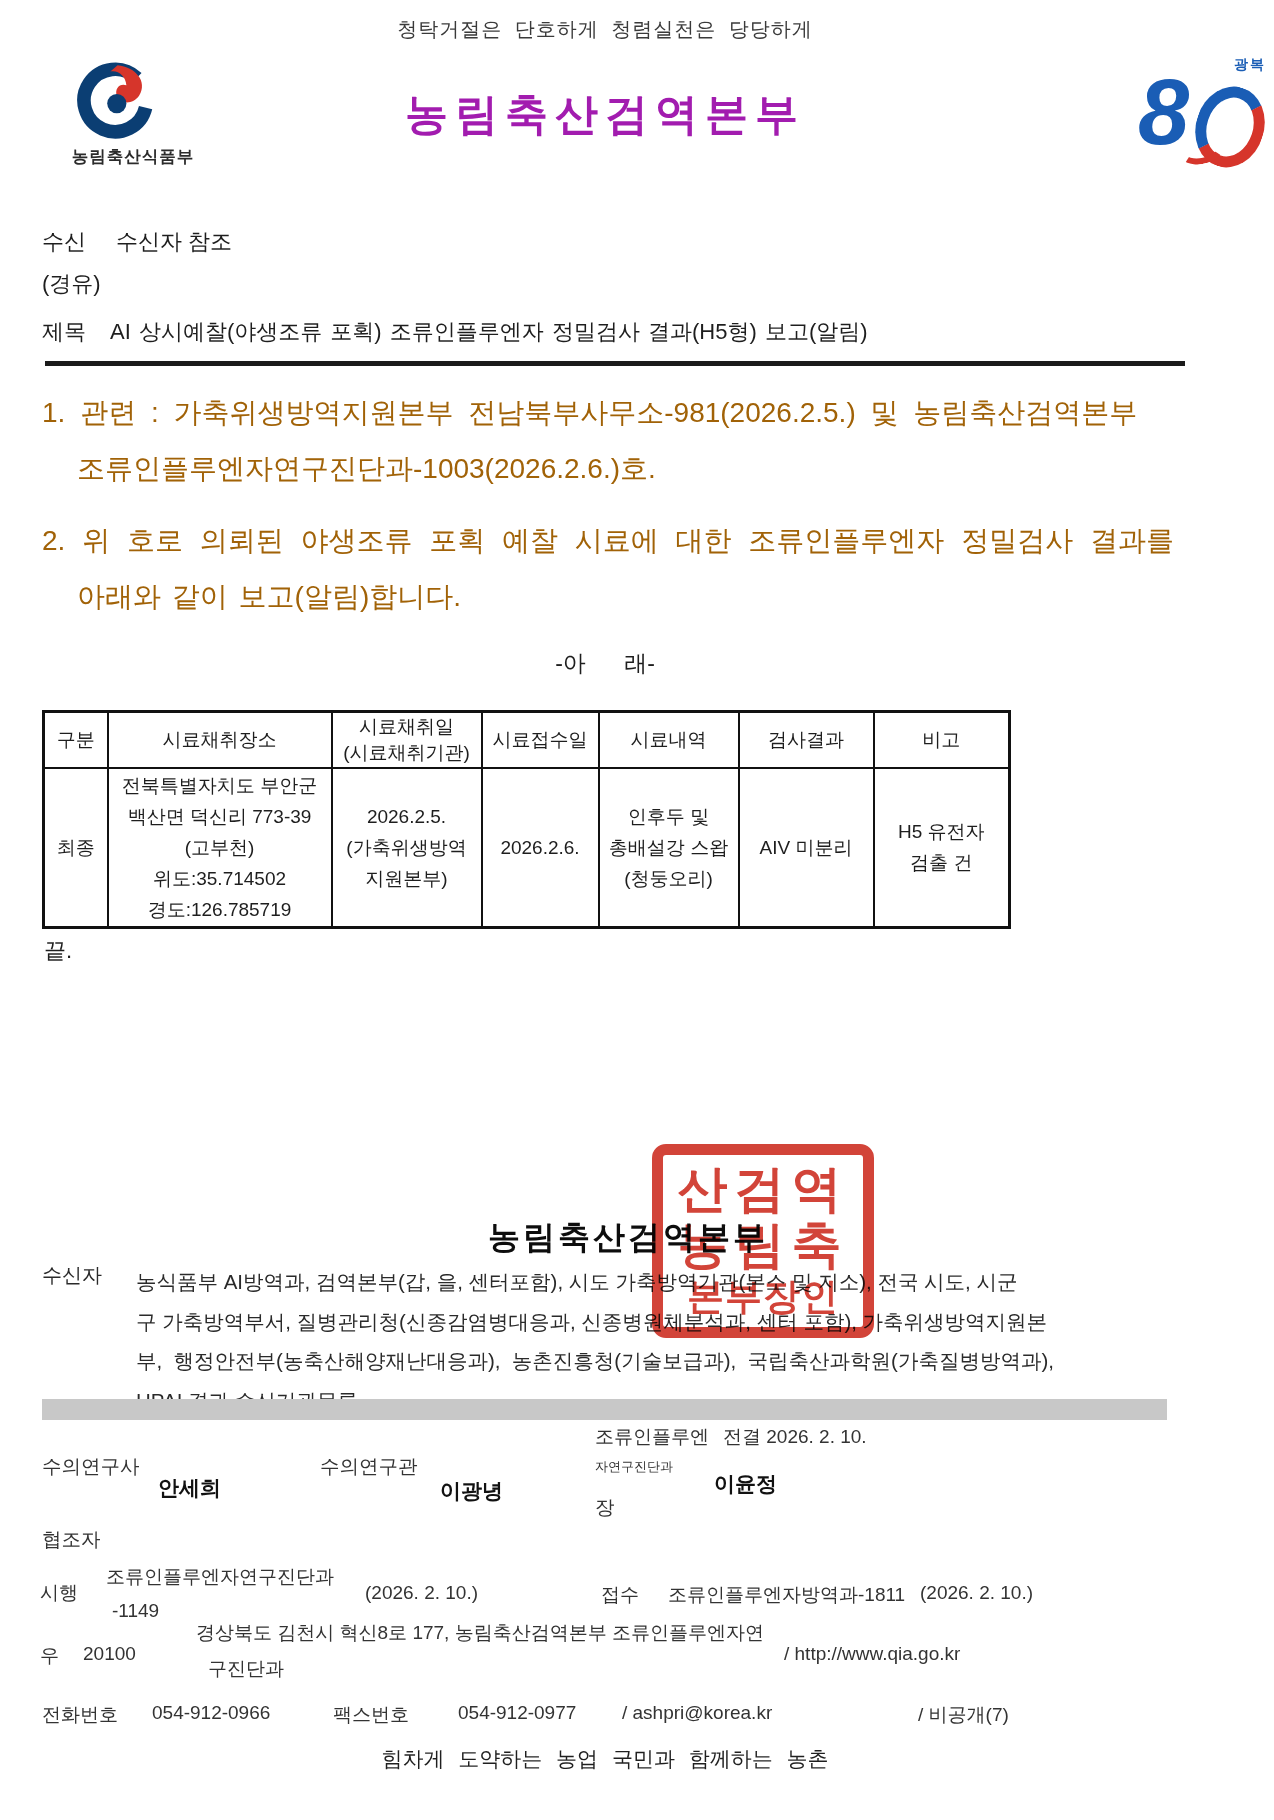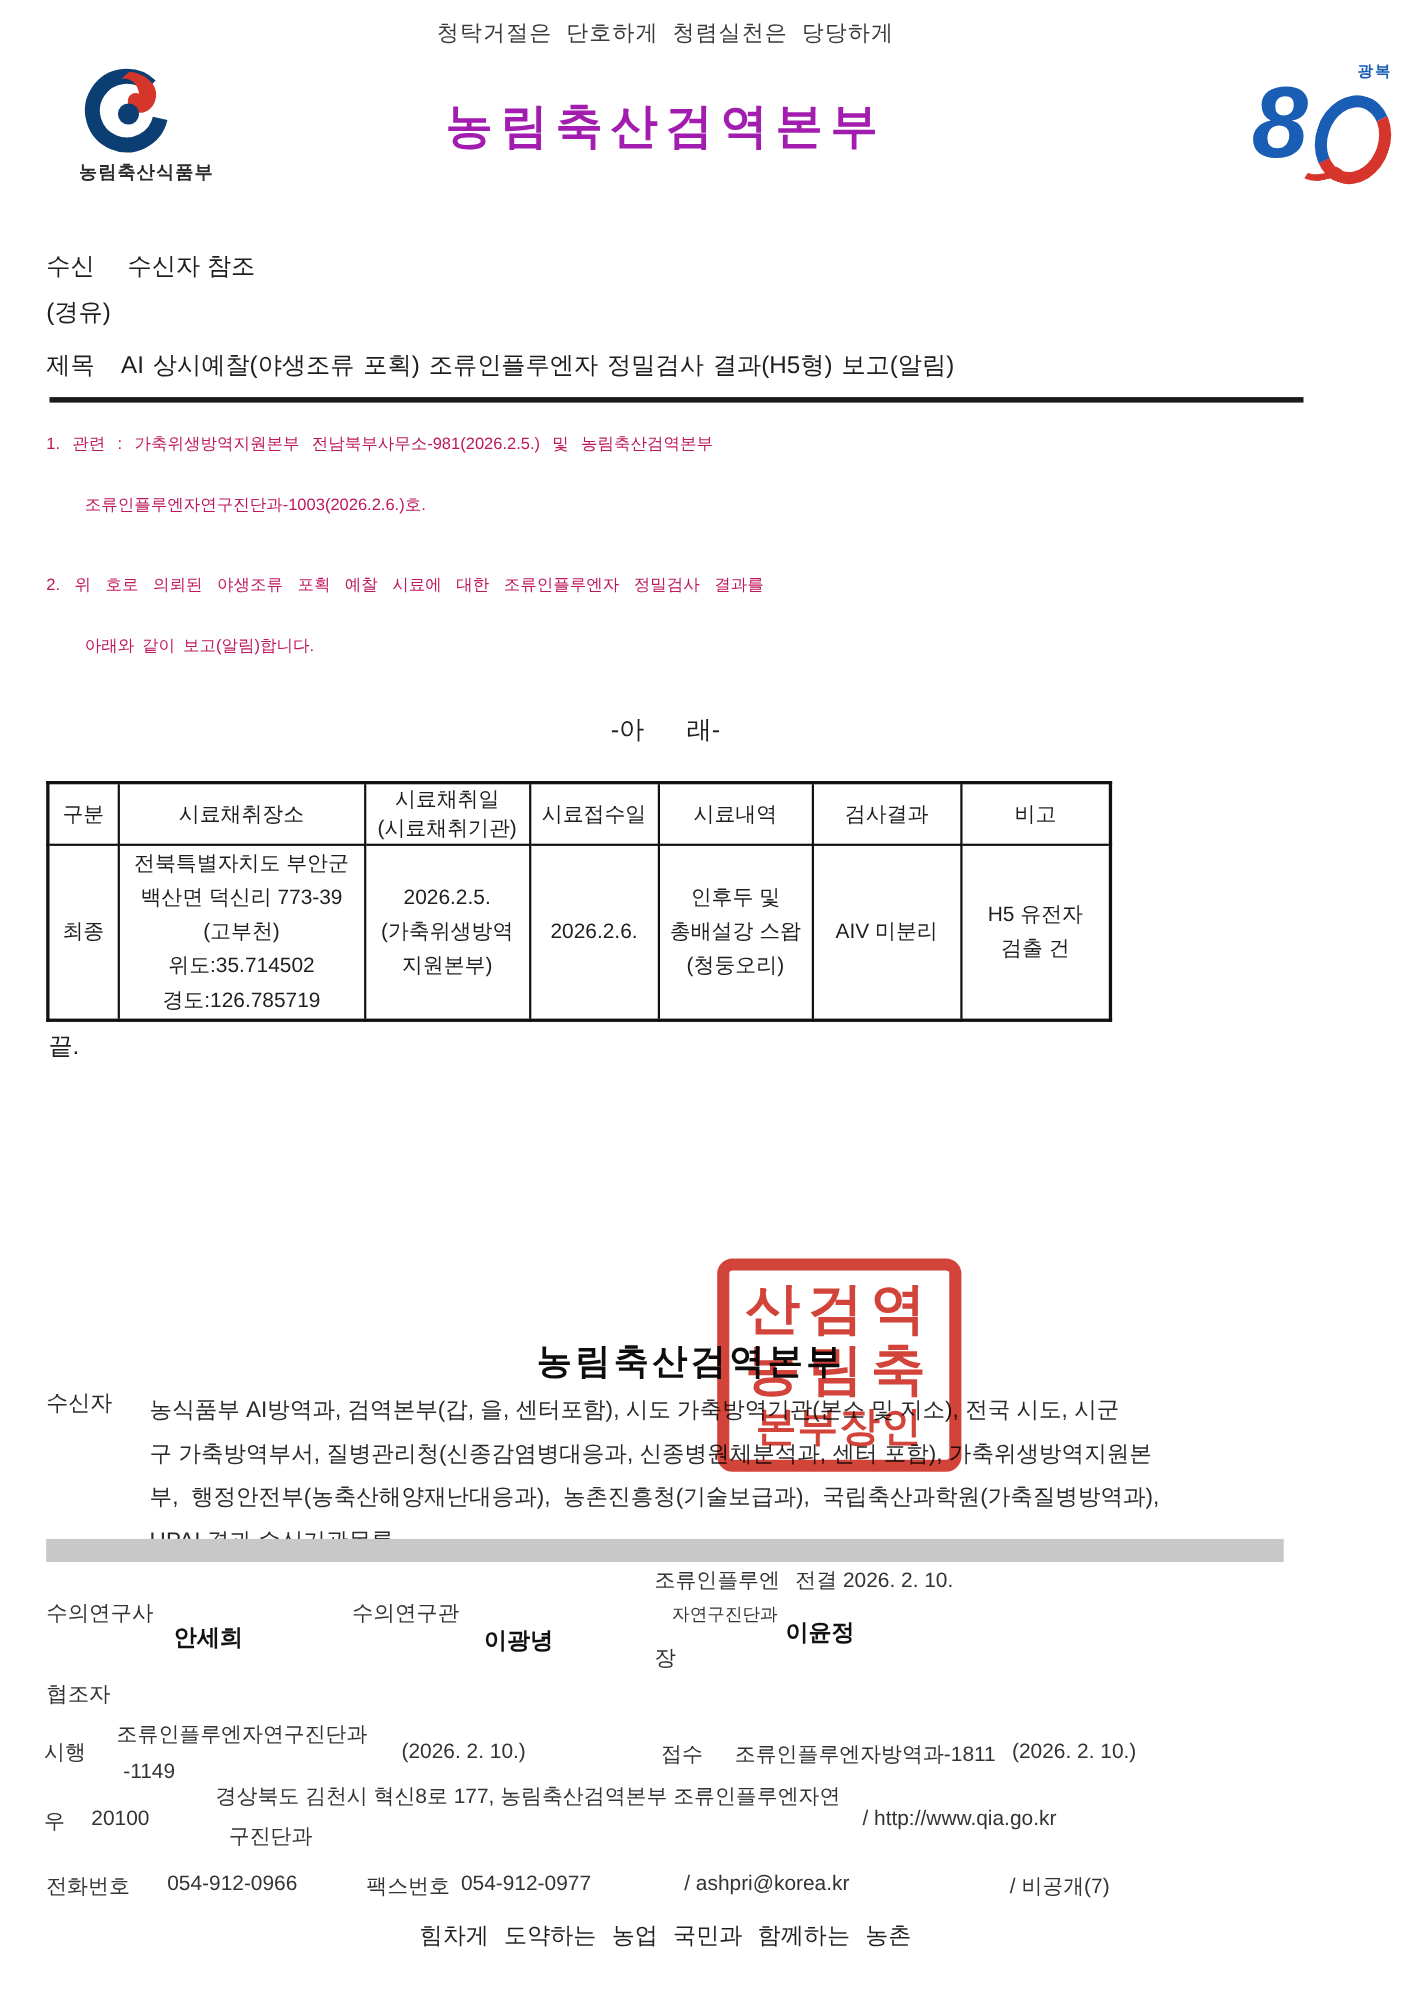--- a/index.html
+++ b/index.html
@@ -25,21 +25,21 @@
   .anniv-swoosh{position:absolute;left:40px;top:78px;width:34px;height:18px;border:6px solid transparent;border-bottom-color:#d6352b;border-radius:50%;transform:rotate(-12deg);}
 
   .line22{font-size:22px;color:#1e1e1e;}
   .recv-line{left:42px;top:227px;display:flex;gap:30px;}
   .via-line{left:42px;top:269px;}
   .subject-line{left:42px;top:317px;display:flex;gap:24px;}
   .subject-value{word-spacing:2px;}
 
   .divider{left:45px;top:361px;width:1140px;height:5px;background:#1b1b1b;}
 
-  .para{font-size:15px;color:#be185d;}
+  .para{font-size:28px;color:#a16207;}
   .para1-l1{left:42px;top:394px;word-spacing:7px;}
   .para1-l2{left:77px;top:450px;word-spacing:2px;}
   .para2-l1{left:42px;top:522px;word-spacing:9px;}
   .para2-l2{left:77px;top:578px;word-spacing:3px;}
   .below-hdr{left:0;top:648px;width:1210px;text-align:center;font-size:23px;color:#1e1e1e;}
 
   table.result{position:absolute;left:42px;top:710px;border-collapse:collapse;table-layout:fixed;width:966px;border:3px solid #111;}
   table.result th,table.result td{border:2px solid #111;text-align:center;vertical-align:middle;font-weight:normal;color:#1e1e1e;padding:0 2px;}
   table.result thead tr{height:56px;}
   table.result tbody tr{height:160px;}
@@ -61,42 +61,42 @@
   .recipients-lines div{line-height:39.5px;white-space:pre;}
 
   .gray-bar{left:42px;top:1399px;width:1125px;height:21px;background:#c8c8c8;}
 
   .small{font-size:19px;color:#333;}
   .approval-row{left:595px;top:1424px;display:flex;gap:14px;font-size:19px;color:#333;}
   .sig-label-1{left:42px;top:1453px;font-size:19.5px;}
   .sig-name-1{left:158px;top:1474px;font-size:21px;font-weight:900;color:#111;}
   .sig-label-2{left:320px;top:1453px;font-size:19.5px;}
   .sig-name-2{left:440px;top:1477px;font-size:21px;font-weight:900;color:#111;}
-  .dept-line2{left:595px;top:1458px;font-size:16px;margin-left:16px;}
+  .dept-line2{left:595px;top:1458px;font-size:13px;}
   .dept-line3{left:595px;top:1494px;font-size:19.5px;}
   .sig-name-3{left:714px;top:1470px;font-size:21px;font-weight:900;color:#111;}
   .coop{left:42px;top:1526px;font-size:19.5px;}
 
   .sihaeng-label{left:40px;top:1580px;}
   .sihaeng-dept{left:106px;top:1564px;}
   .sihaeng-no{left:112px;top:1600px;}
   .sihaeng-date{left:365px;top:1582px;}
   .jeopsu-label{left:601px;top:1582px;}
   .jeopsu-value{left:668px;top:1582px;}
   .jeopsu-date{left:920px;top:1582px;}
 
   .postal{left:40px;top:1643px;display:flex;gap:24px;}
   .addr1{left:196px;top:1620px;}
   .addr2{left:208px;top:1656px;}
   .website{left:784px;top:1643px;}
 
   .ph-label{left:42px;top:1702px;}
   .ph-num{left:152px;top:1702px;}
   .fax-label{left:333px;top:1702px;}
-  .fax-num{left:419px;top:1702px;}
+  .fax-num{left:458px;top:1702px;}
   .email{left:622px;top:1702px;}
   .disc{left:918px;top:1702px;}
 
   .slogan-bottom{left:0;top:1745px;width:1210px;text-align:center;font-size:21px;color:#1f1f1f;word-spacing:8px;}
 </style>
 </head>
 <body>
 
 <div class="page">
 

